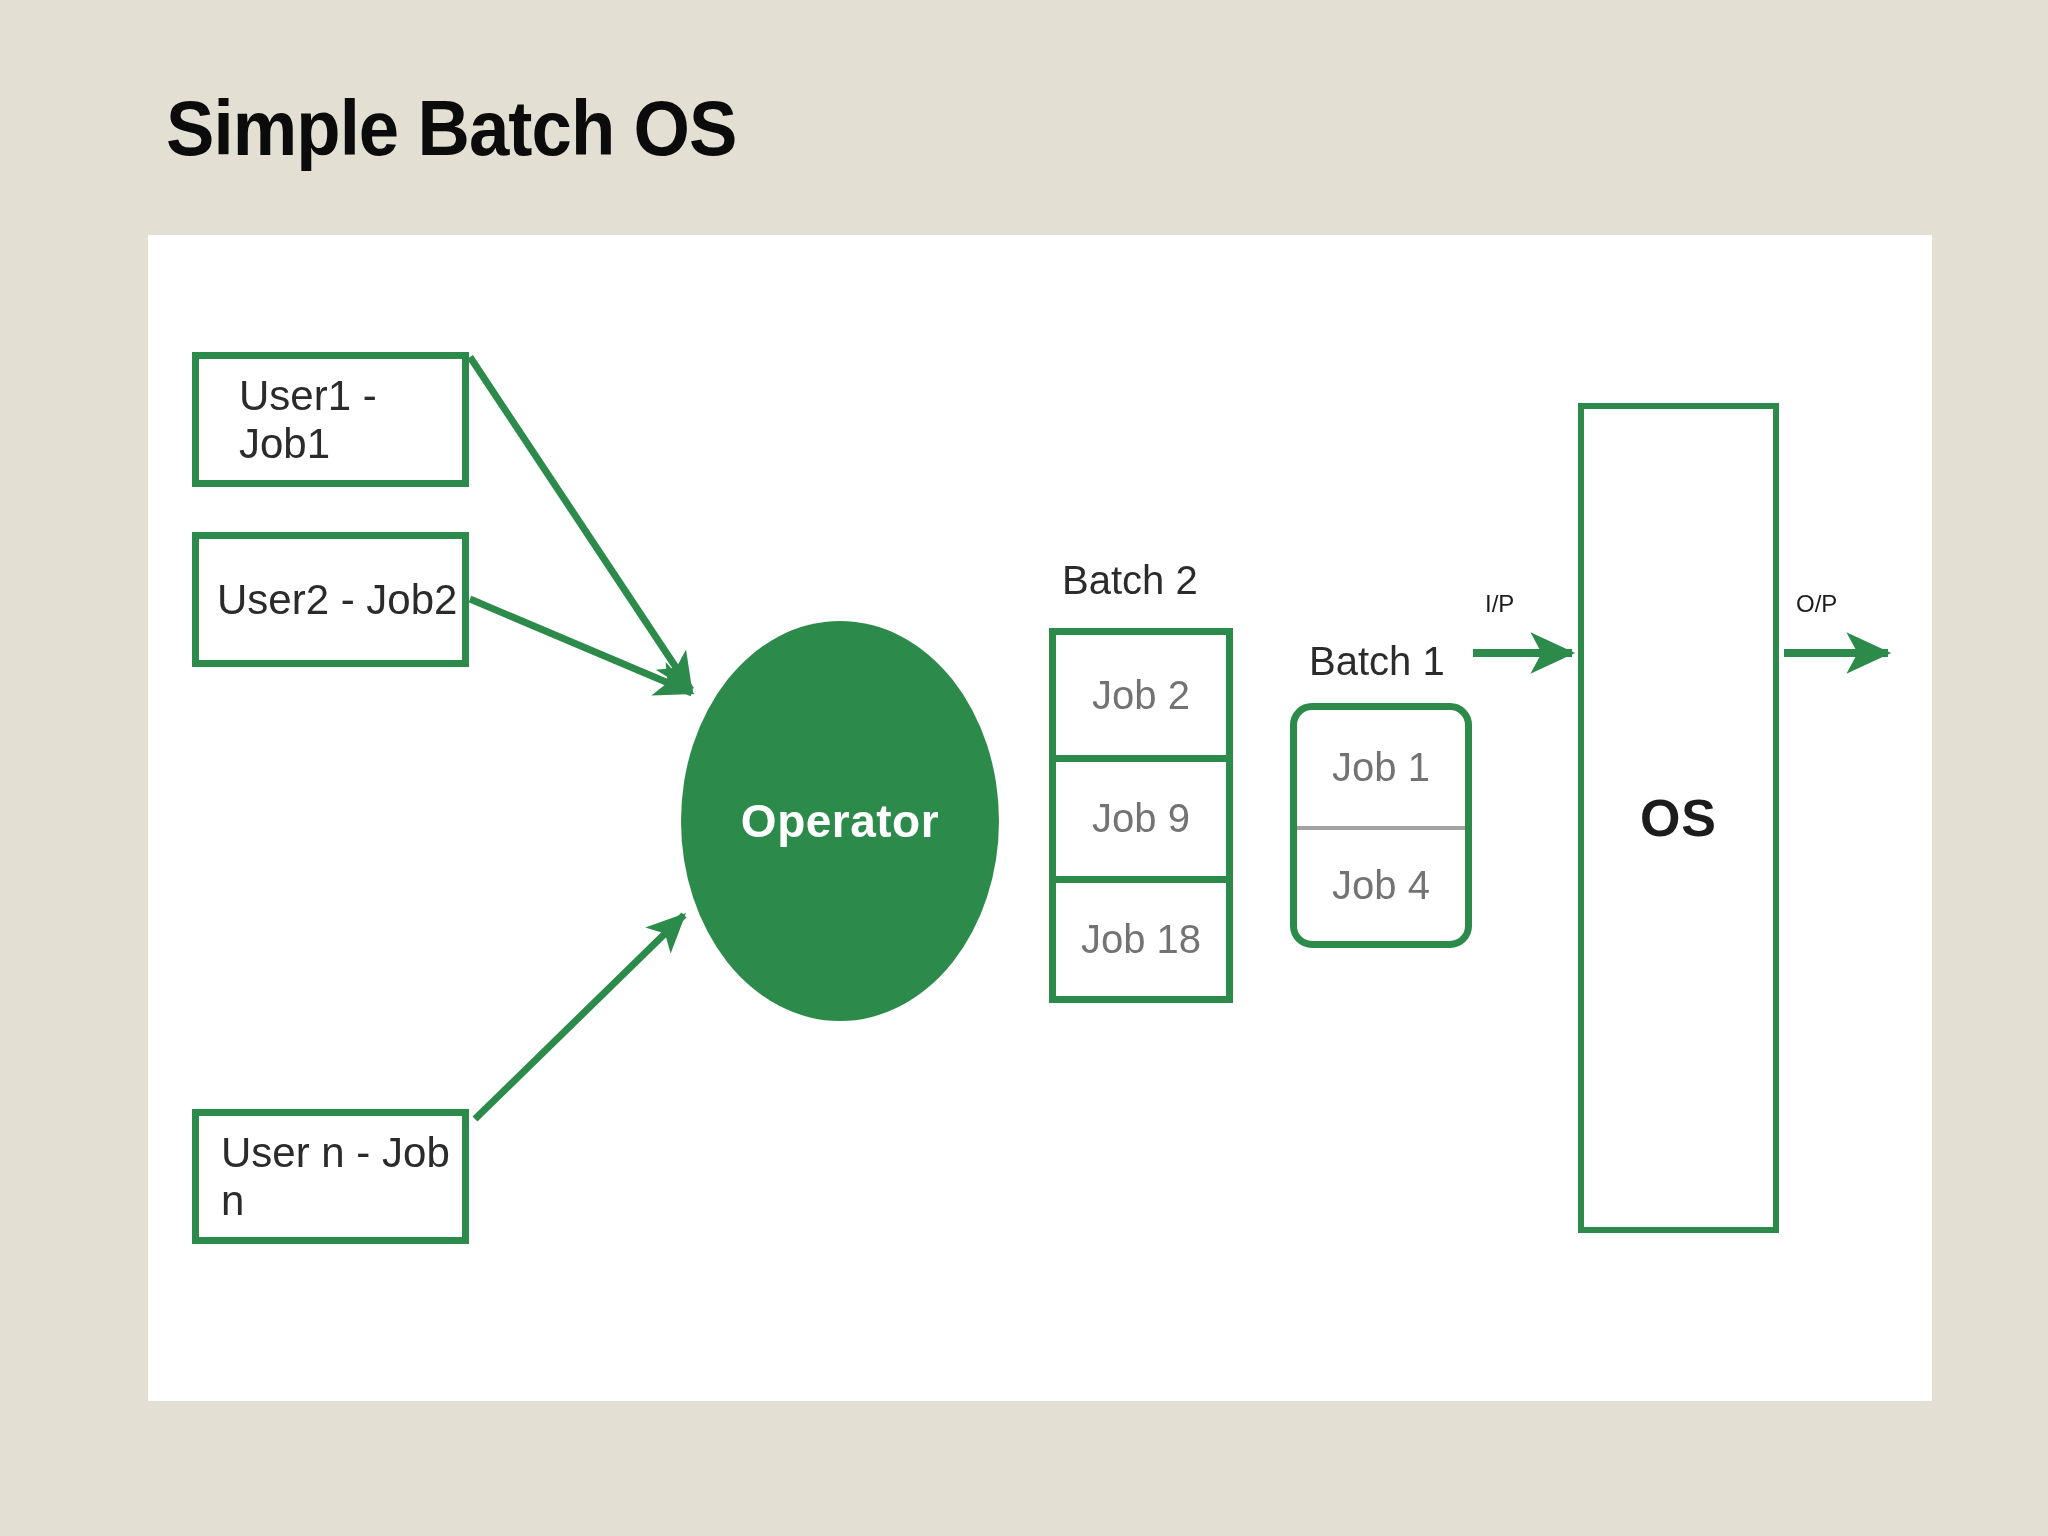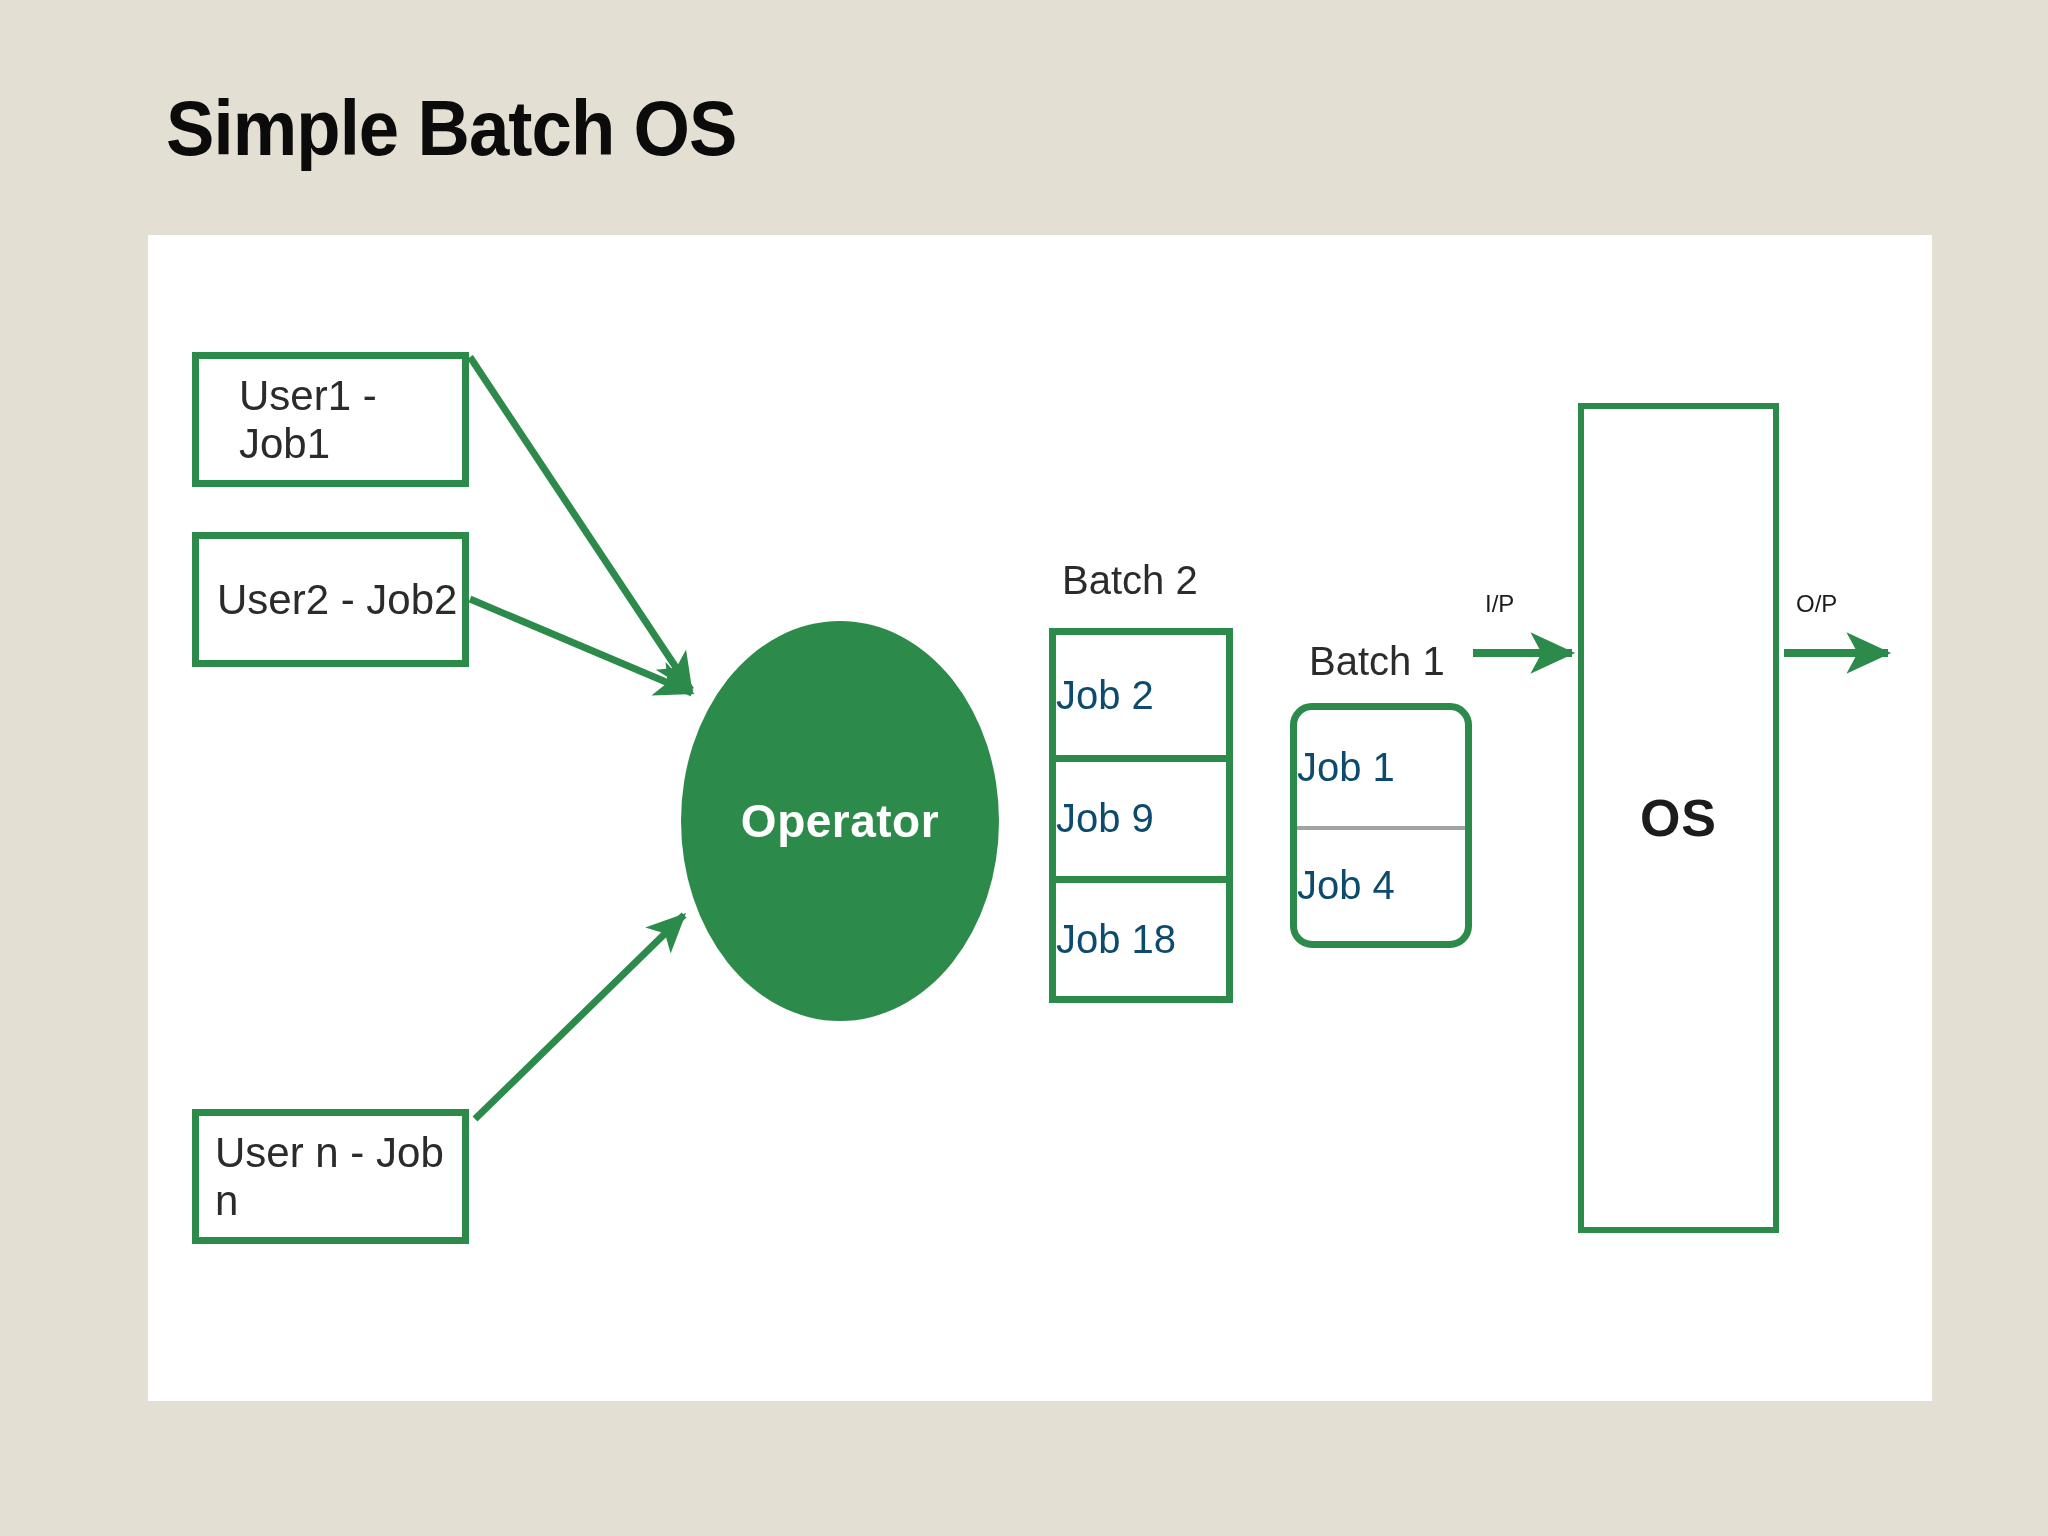--- a/index.html
+++ b/index.html
@@ -57,21 +57,21 @@
     display: flex;
     align-items: center;
     color: #2b2b2b;
   }
   .user-box {
     justify-content: flex-start;
     padding-left: 18px;
     font-size: 42px;
     letter-spacing: 0px;
   }
-  .user-box.n-box { padding-left: 16px; }
+  .user-box.n-box { padding-left: 22px; }
 
   #user-box-1 { left: 44px;  top: 117px; width: 277px; height: 135px; padding-left: 40px; }
   #user-box-2 { left: 44px;  top: 297px; width: 277px; height: 135px; }
   #user-box-n { left: 44px;  top: 874px; width: 277px; height: 135px; }
 
   
   #operator-ellipse {
     position: absolute;
     left: 533px;
     top: 386px;
@@ -104,22 +104,23 @@
     border: 7px solid #2c8a4b;
     background: #ffffff;
   }
   #batch2-stack { left: 901px; top: 393px; width: 184px; height: 375px; }
   #batch1-stack { left: 1142px; top: 468px; width: 182px; height: 245px; border-radius: 22px; }
 
   .stack-cell {
     box-sizing: border-box;
     display: flex;
     align-items: center;
+    justify-content: center;
     font-size: 40px;
-    color: #0c4a6e;
+    color: #737373;
     width: 100%;
   }
   #batch2-stack .stack-cell { height: 33.333%; }
   #batch2-stack .stack-cell + .stack-cell { border-top: 7px solid #2c8a4b; }
   #batch1-stack .stack-cell { height: 50%; }
   #batch1-stack .stack-cell + .stack-cell { border-top: 4px solid #a3a3a3; }
 
   
   #os-box {
     position: absolute;

